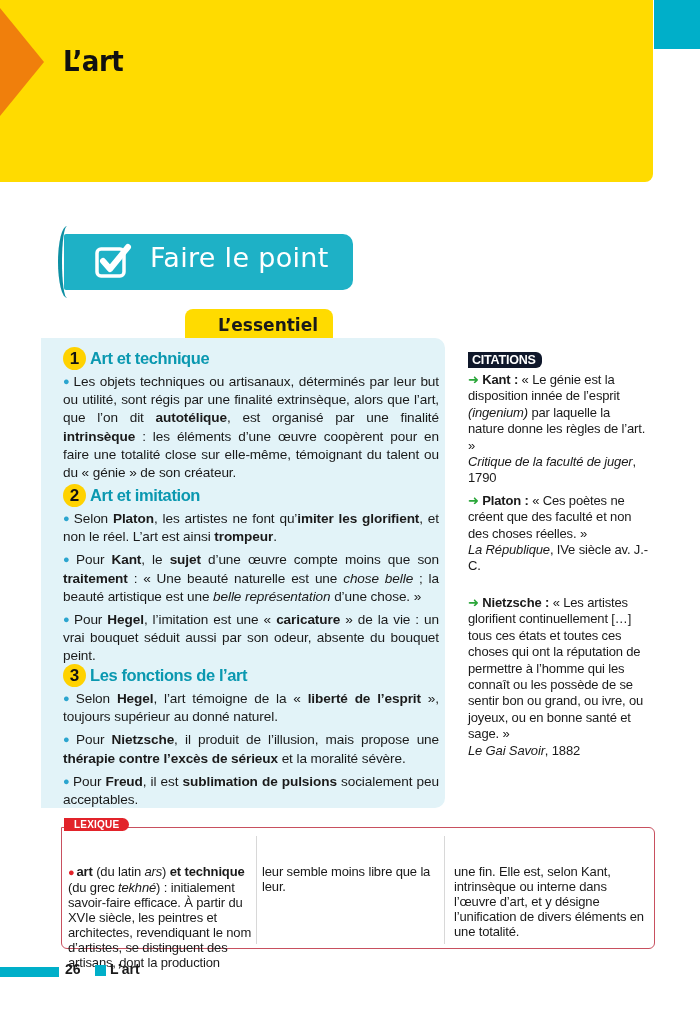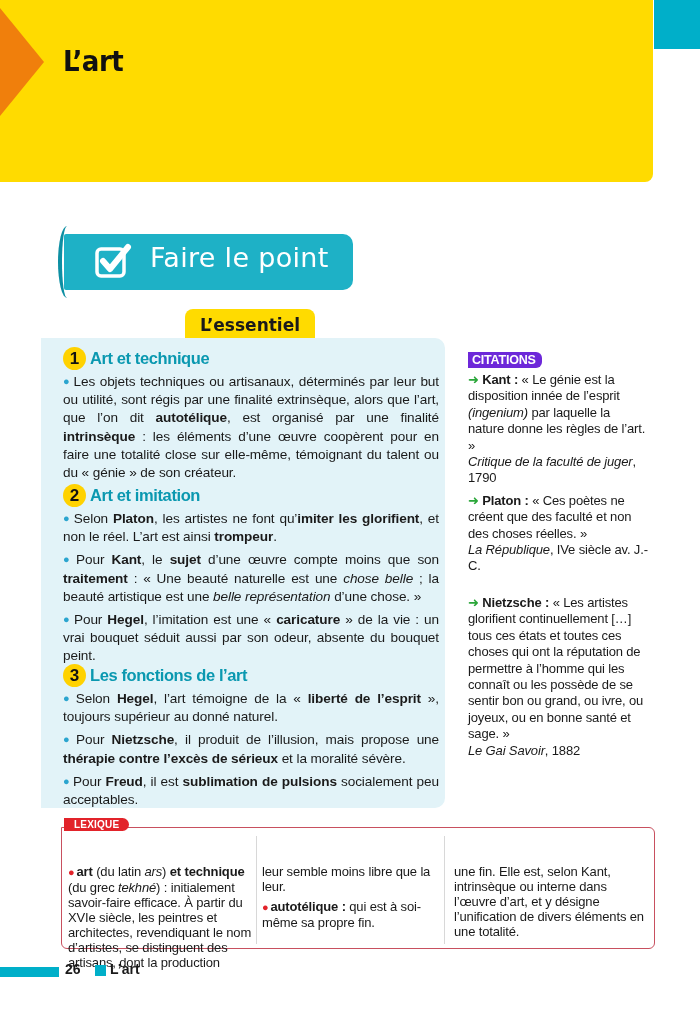--- a/index.html
+++ b/index.html
@@ -37,42 +37,42 @@
     position:absolute; left:30px; top:8px; width:38px; height:38px;
   }
   .fp-title {
     position:absolute; left:86px; top:8px; color:#fff;
     font-family:"DejaVu Sans", sans-serif; font-size:27px; letter-spacing:0.3px;
   }
   .essentiel-tab {
     position:absolute; left:185px; top:309px; width:130px; height:30px;
     background:#ffdb00; border-radius:8px 8px 0 0;
     font-family:"DejaVu Sans", sans-serif; font-weight:bold; font-size:17px;
-    text-align:center; line-height:32px; color:#1a1a1a;
+    text-align:center; line-height:32px; color:#1a1a1a;padding-left:18px;
   }
   .essentiel-box {
     position:absolute; left:41px; top:338px; width:404px; height:470px;
     background:#e2f3f8; border-radius:0 10px 10px 0;
   }
   .section { position:absolute; left:22px; width:376px; }
   .sec-head { display:flex; align-items:center; height:24px; margin-bottom:3px; }
   .num {
     width:23px; height:23px; border-radius:50%; background:#ffd200;
     font-weight:bold; font-size:17px; text-align:center; line-height:24px; color:#111;
     margin-right:4px; flex-shrink:0;
   }
   .sec-title { color:#0a98b0; font-weight:bold; font-size:16.5px; letter-spacing:-0.4px; }
   .para { font-size:13.6px; line-height:18.2px; text-align:justify; margin:0 0 5px 0; letter-spacing:-0.1px; }
   .bullet { color:#2ba5cf; font-size:11px; margin-right:3px; position:relative; top:-1px; }
   .b { font-weight:bold; }
   .i { font-style:italic; }
 
   .citations { position:absolute; left:468px; top:350px; width:180px; }
   .cit-label {
-    display:inline-block; background:#6d28d9; color:#fff; font-weight:bold; font-size:12.5px;
+    display:inline-block; background:#0f172a; color:#fff; font-weight:bold; font-size:12.5px;
     padding:1px 6px 1px 4px; border-radius:0 6px 6px 0; letter-spacing:-0.2px;
   }
   .cit-item { font-size:13px; line-height:16.4px; margin-top:4px; letter-spacing:-0.15px; }
   .arrow { color:#2aa639; font-weight:bold; }
 
   .lexique {
     position:absolute; left:61px; top:827px; width:592px; height:120px;
     border:1px solid #c8505f; border-radius:0 6px 6px 6px;
   }
   .lex-label {
@@ -164,21 +164,20 @@
 <div class="lexique"></div>
 <span class="lex-label">LEXIQUE</span>
 
 <div class="lex-col" style="left:68px; width:186px;">
   <p class="lex-p"><span class="red-dot">●</span><span class="b">art</span><span> (du latin </span><span class="i">ars</span><span>) </span><span class="b">et technique</span><span> (du grec </span><span class="i">tekhné</span><span>) : initialement savoir-faire efficace. À partir du XVIe siècle, les peintres et architectes, revendiquant le nom d’artistes, se distinguent des artisans, dont la production</span></p>
 </div>
 <div class="lex-sep" style="left:256px;"></div>
 
 <div class="lex-col" style="left:262px; width:178px;">
   <p class="lex-p">leur semble moins libre que la leur.</p>
-  <p class="lex-p"><span class="red-dot">●</span><span class="b">autotélique :</span><span> qui est à soi-même sa propre fin.</span></p>
 </div>
 <div class="lex-sep" style="left:444px;"></div>
 
 <div class="lex-col" style="left:454px; width:190px;">
   <p class="lex-p">une fin. Elle est, selon Kant, intrinsèque ou interne dans l’œuvre d’art, et y désigne l’unification de divers éléments en une totalité.</p>
 </div>
 
 <div class="footer-bar"></div>
 <span class="page-num">26</span>
 <div class="footer-sq"></div>

